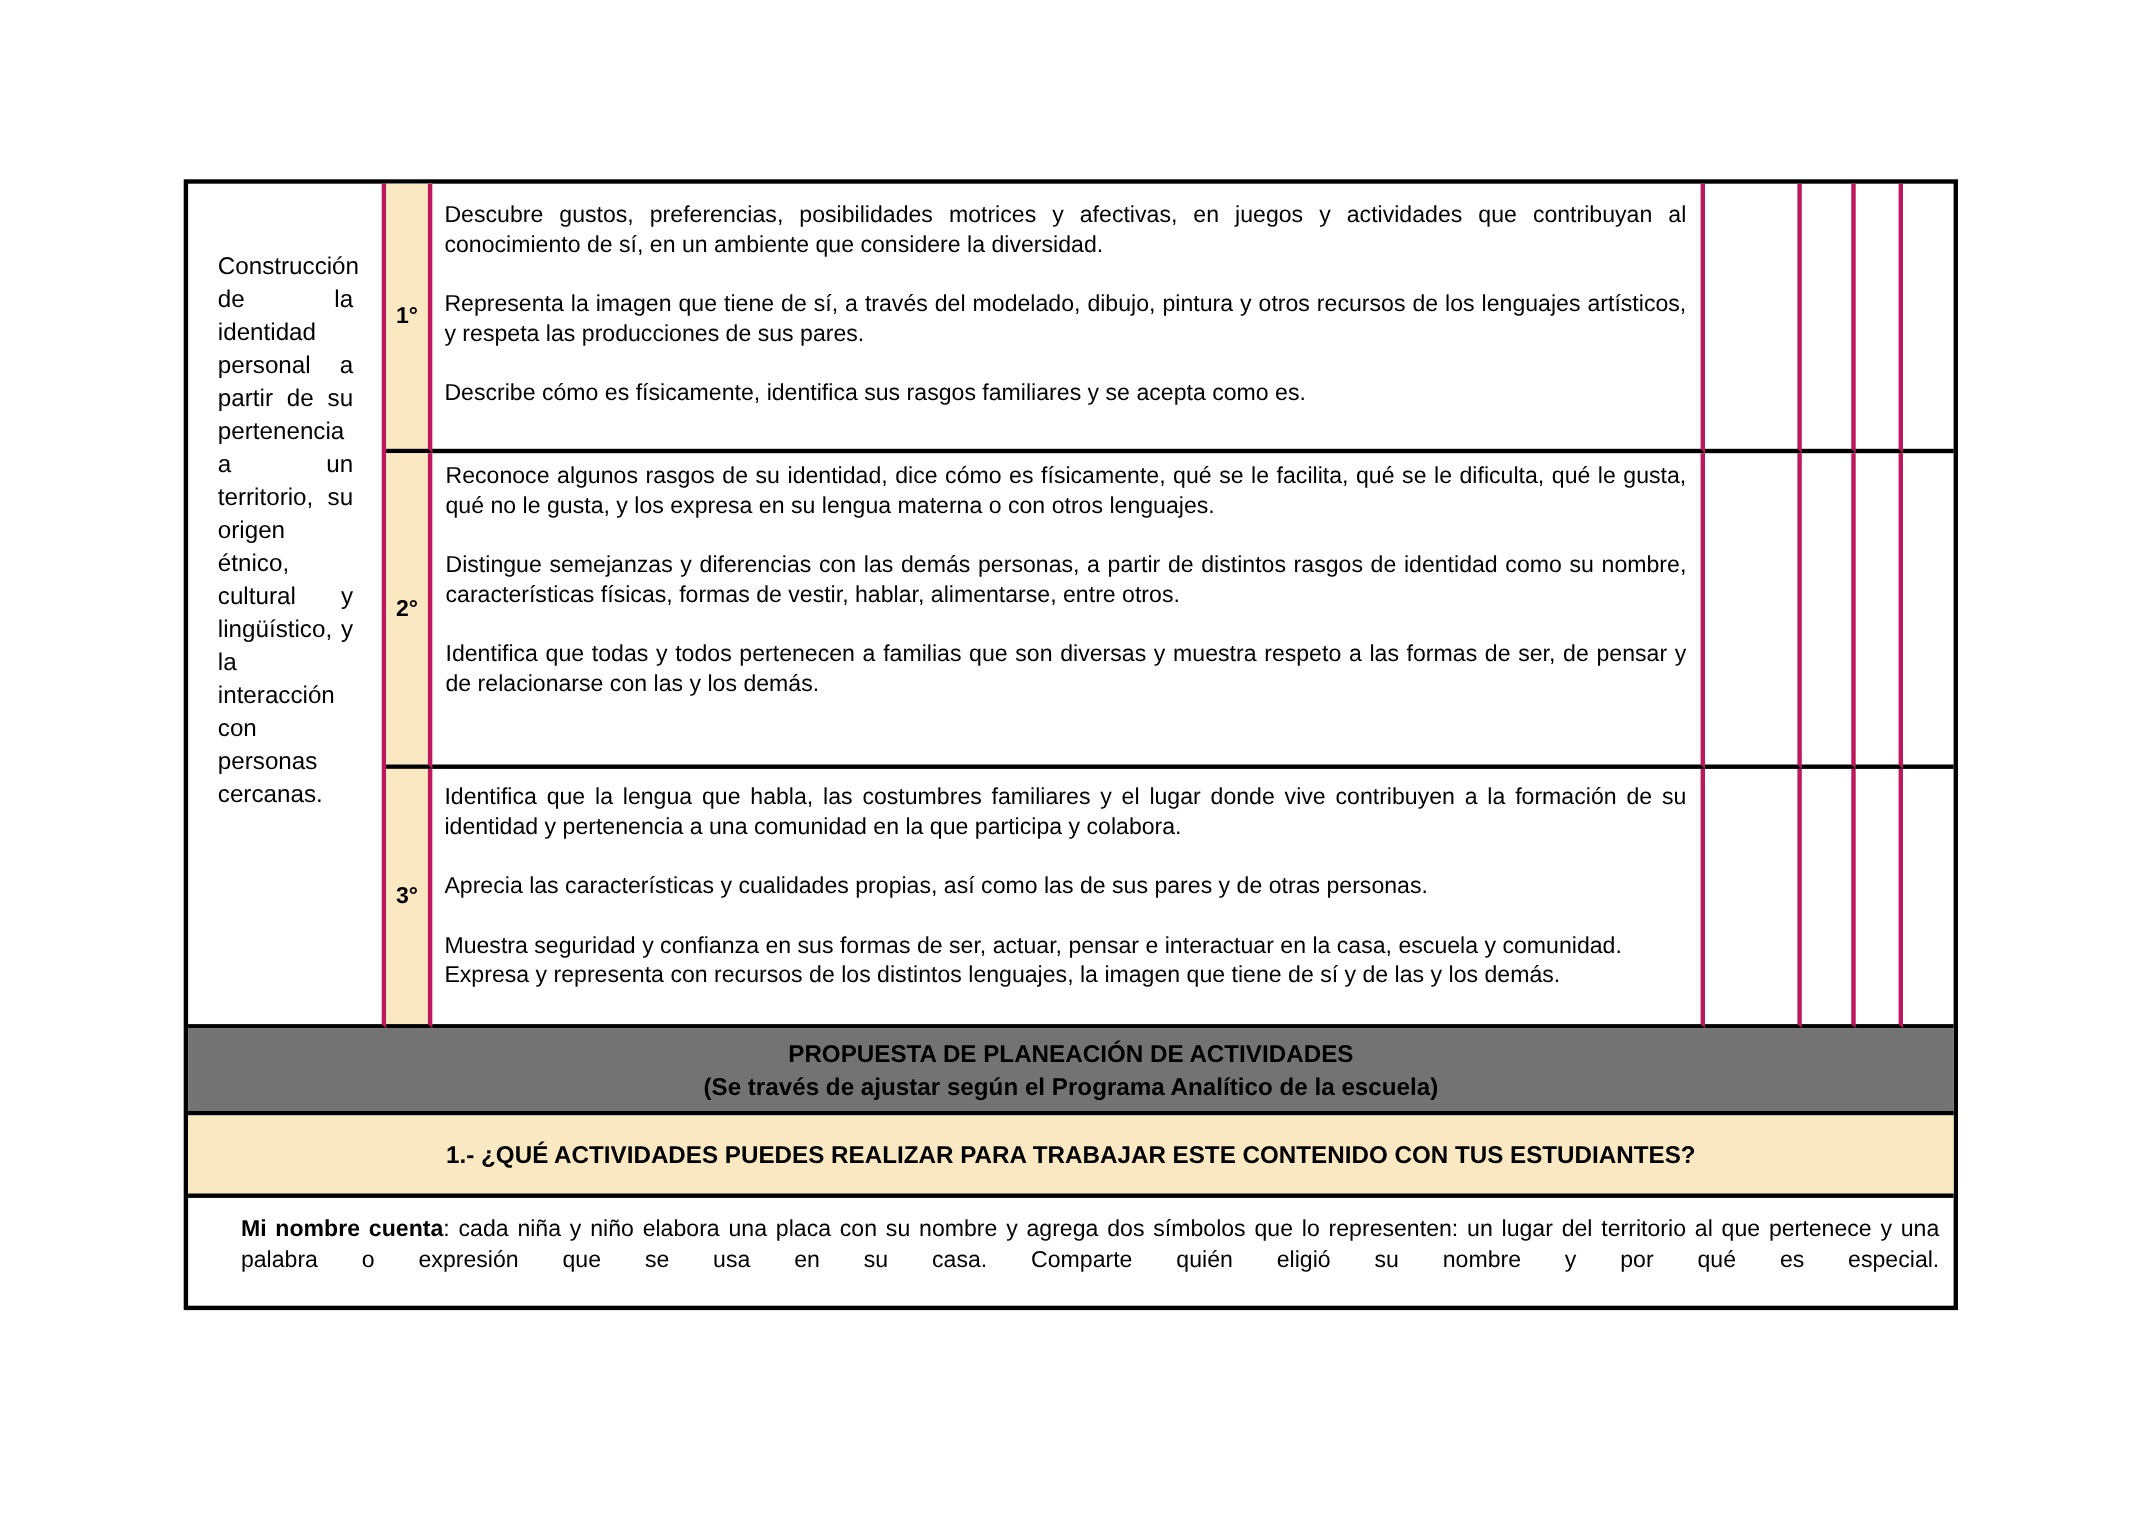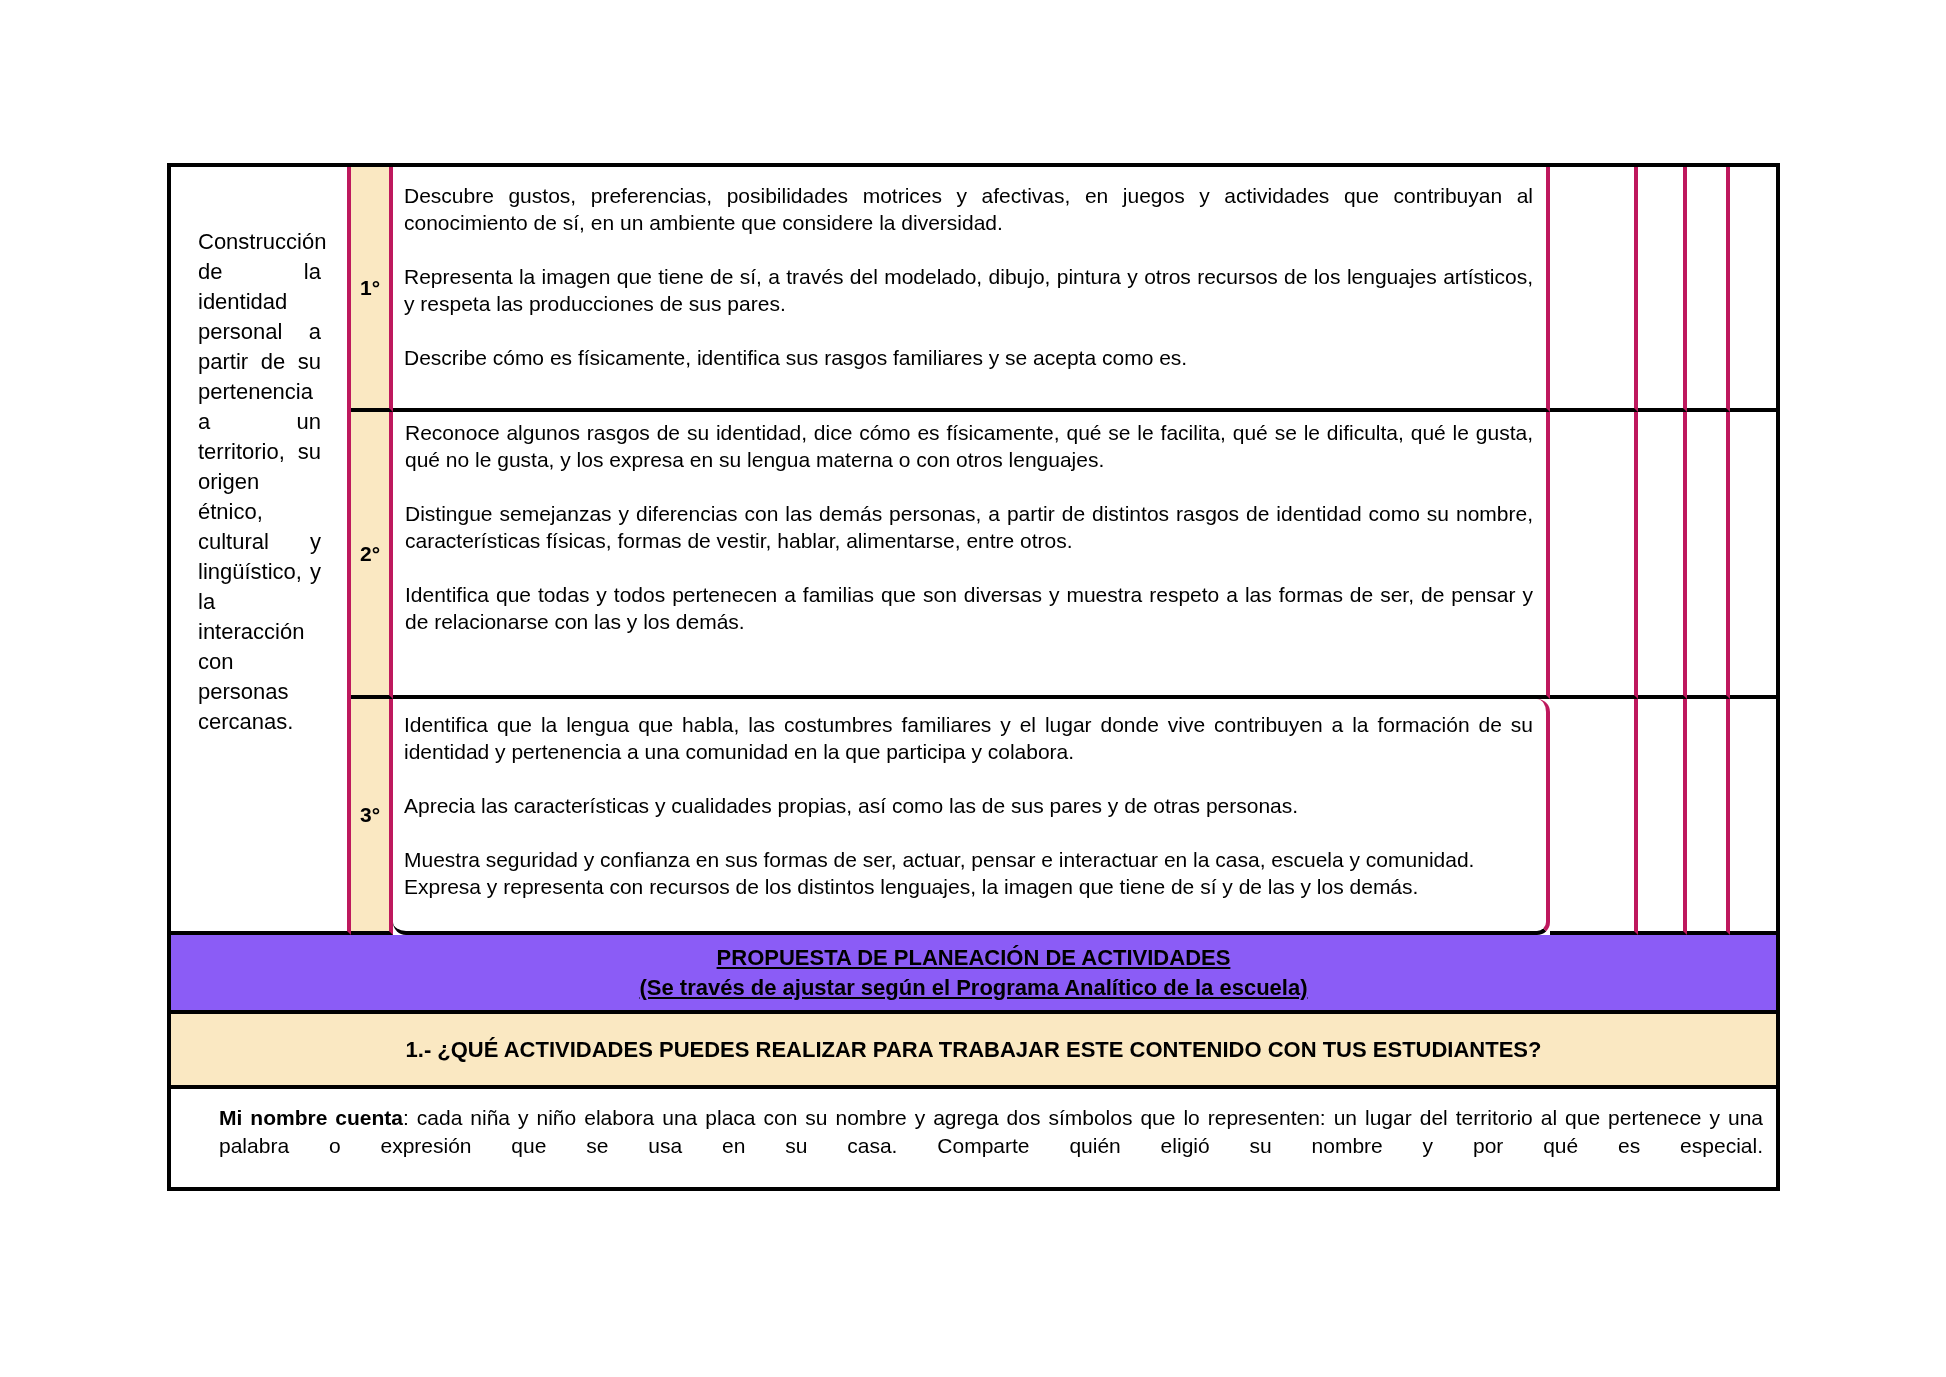--- a/index.html
+++ b/index.html
@@ -63,21 +63,21 @@
   
   .main-cell {
     text-align: justify;
     font-size: 21px;
     line-height: 27px;
     padding: 15px 13px 0 11px;
   }
   .main-cell p { margin: 0 0 27px 0; white-space: pre-line; }
   .main-1 { grid-area: 1 / 3 / 2 / 4; }
   .main-2 { grid-area: 2 / 3 / 3 / 4; padding-top: 7px; padding-left: 12px; }
-  .main-3 { grid-area: 3 / 3 / 4 / 4; padding-top: 12px; border-radius: 13px; }
+  .main-3 { grid-area: 3 / 3 / 4 / 4; padding-top: 12px; }
 
   
   .er1 { grid-row: 1; }
   .er2 { grid-row: 2; }
   .er3 { grid-row: 3; }
   .ec4 { grid-column: 4; }
   .ec5 { grid-column: 5; }
   .ec6 { grid-column: 6; }
   .ec7 { grid-column: 7; border-right: none; }
 
@@ -155,21 +155,21 @@
     <div class="cell er1 ec7"></div>
     <div class="cell er2 ec4"></div>
     <div class="cell er2 ec5"></div>
     <div class="cell er2 ec6"></div>
     <div class="cell er2 ec7"></div>
     <div class="cell er3 ec4"></div>
     <div class="cell er3 ec5"></div>
     <div class="cell er3 ec6"></div>
     <div class="cell er3 ec7"></div>
 
-    <div class="cell cream banner banner-proposal" style="background: #8b5cf6; text-decoration: underline;">
+    <div class="cell cream banner banner-proposal" style="background: #737373;">
       <span>PROPUESTA DE PLANEACIÓN DE ACTIVIDADES</span>
       <span>(Se través de ajustar según el Programa Analítico de la escuela)</span>
     </div>
 
     <div class="cell cream banner banner-question" style="background: rgb(250, 232, 194); text-align: right;">
       <span>1.- ¿QUÉ ACTIVIDADES PUEDES REALIZAR PARA TRABAJAR ESTE CONTENIDO CON TUS ESTUDIANTES?</span>
     </div>
 
     <div class="cell no-b activity-cell">
       <p><b>Mi nombre cuenta</b><span>: cada niña y niño elabora una placa con su nombre y agrega dos símbolos que lo representen: un lugar del territorio al que pertenece y una palabra o expresión que se usa en su casa. Comparte quién eligió su nombre y por qué es especial.</span></p>

